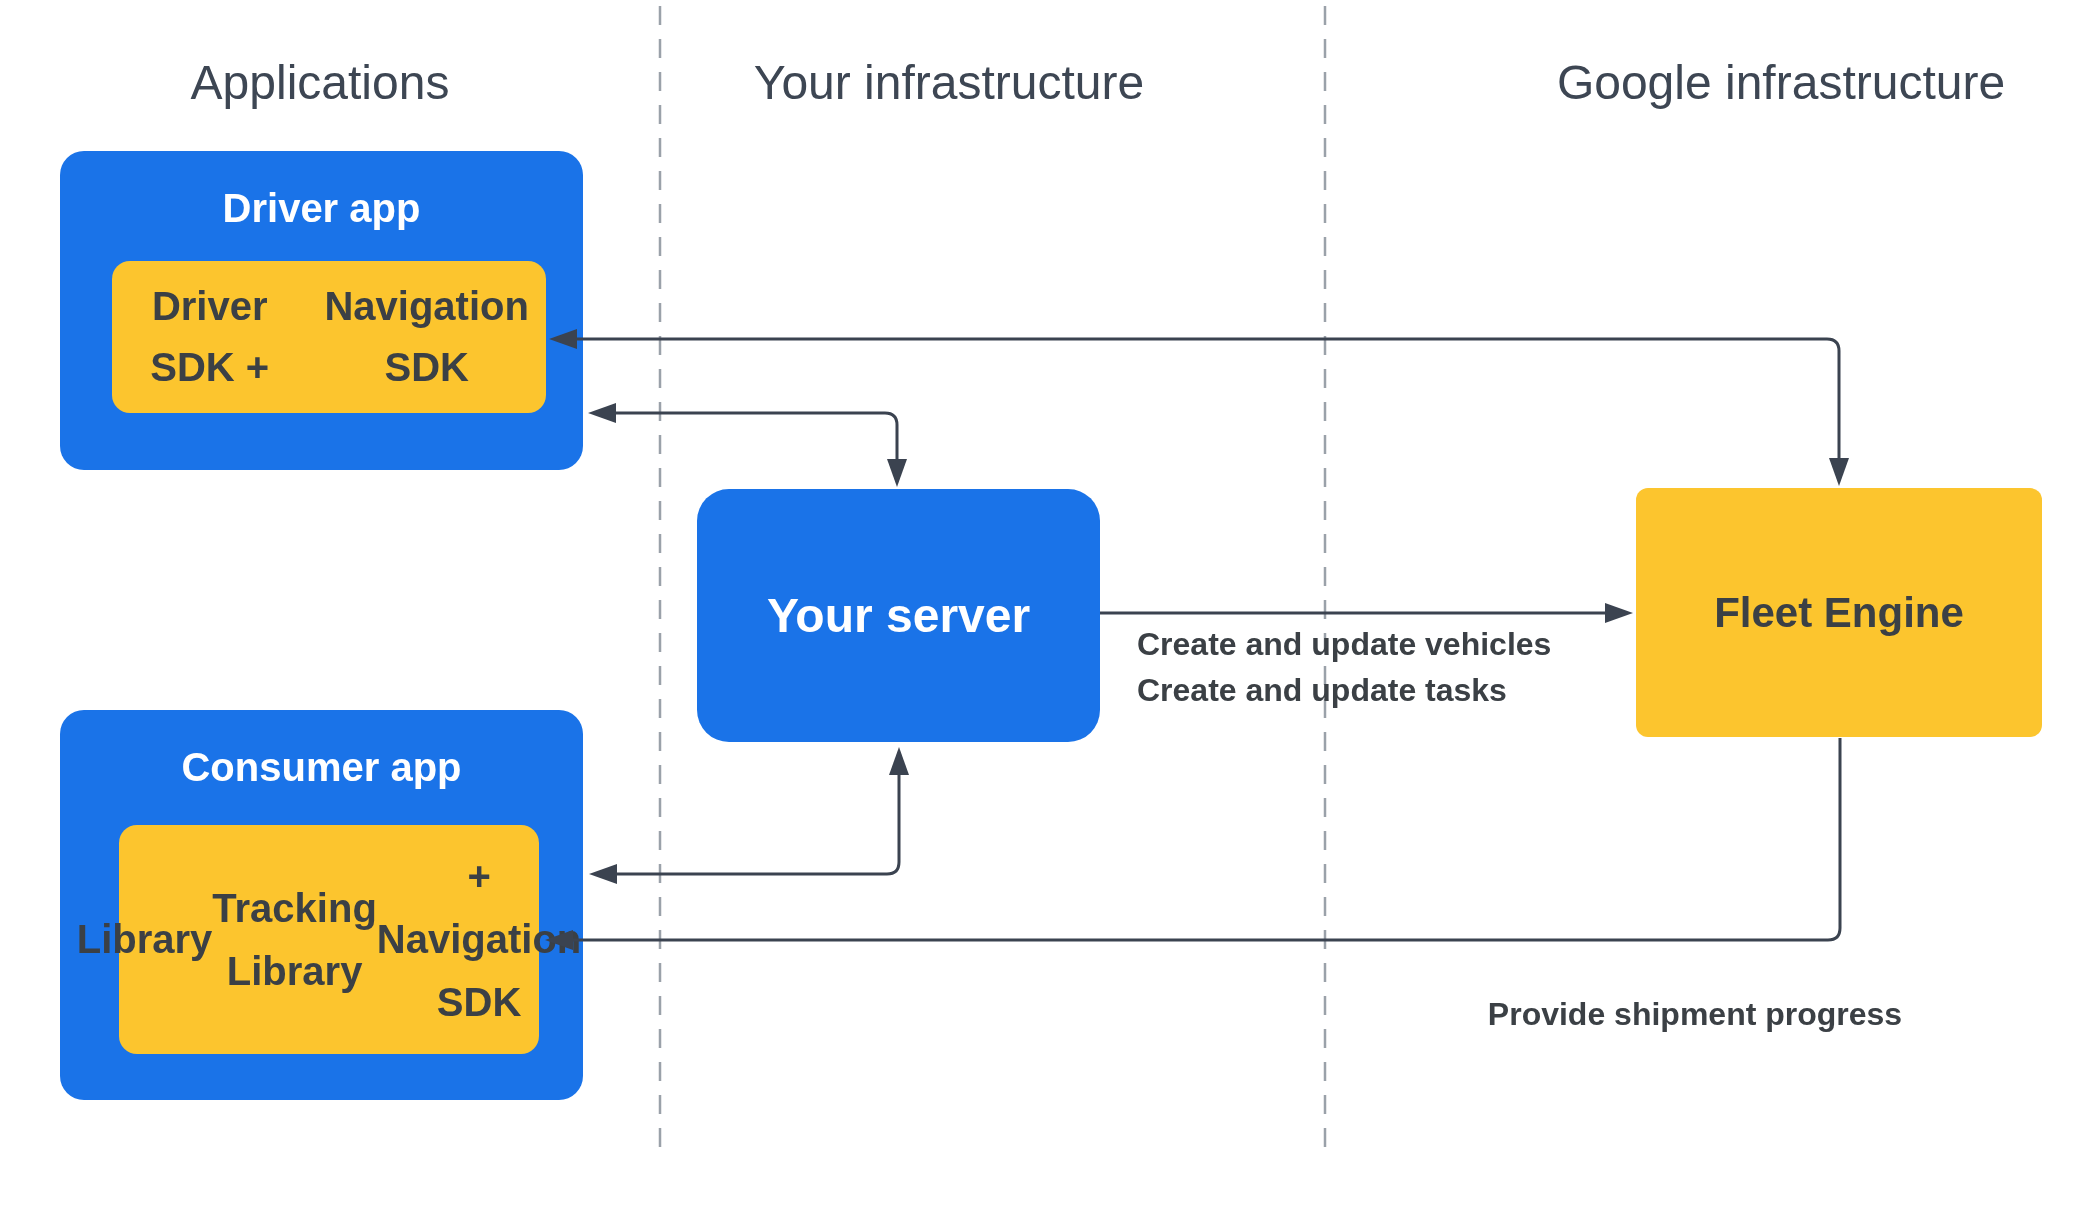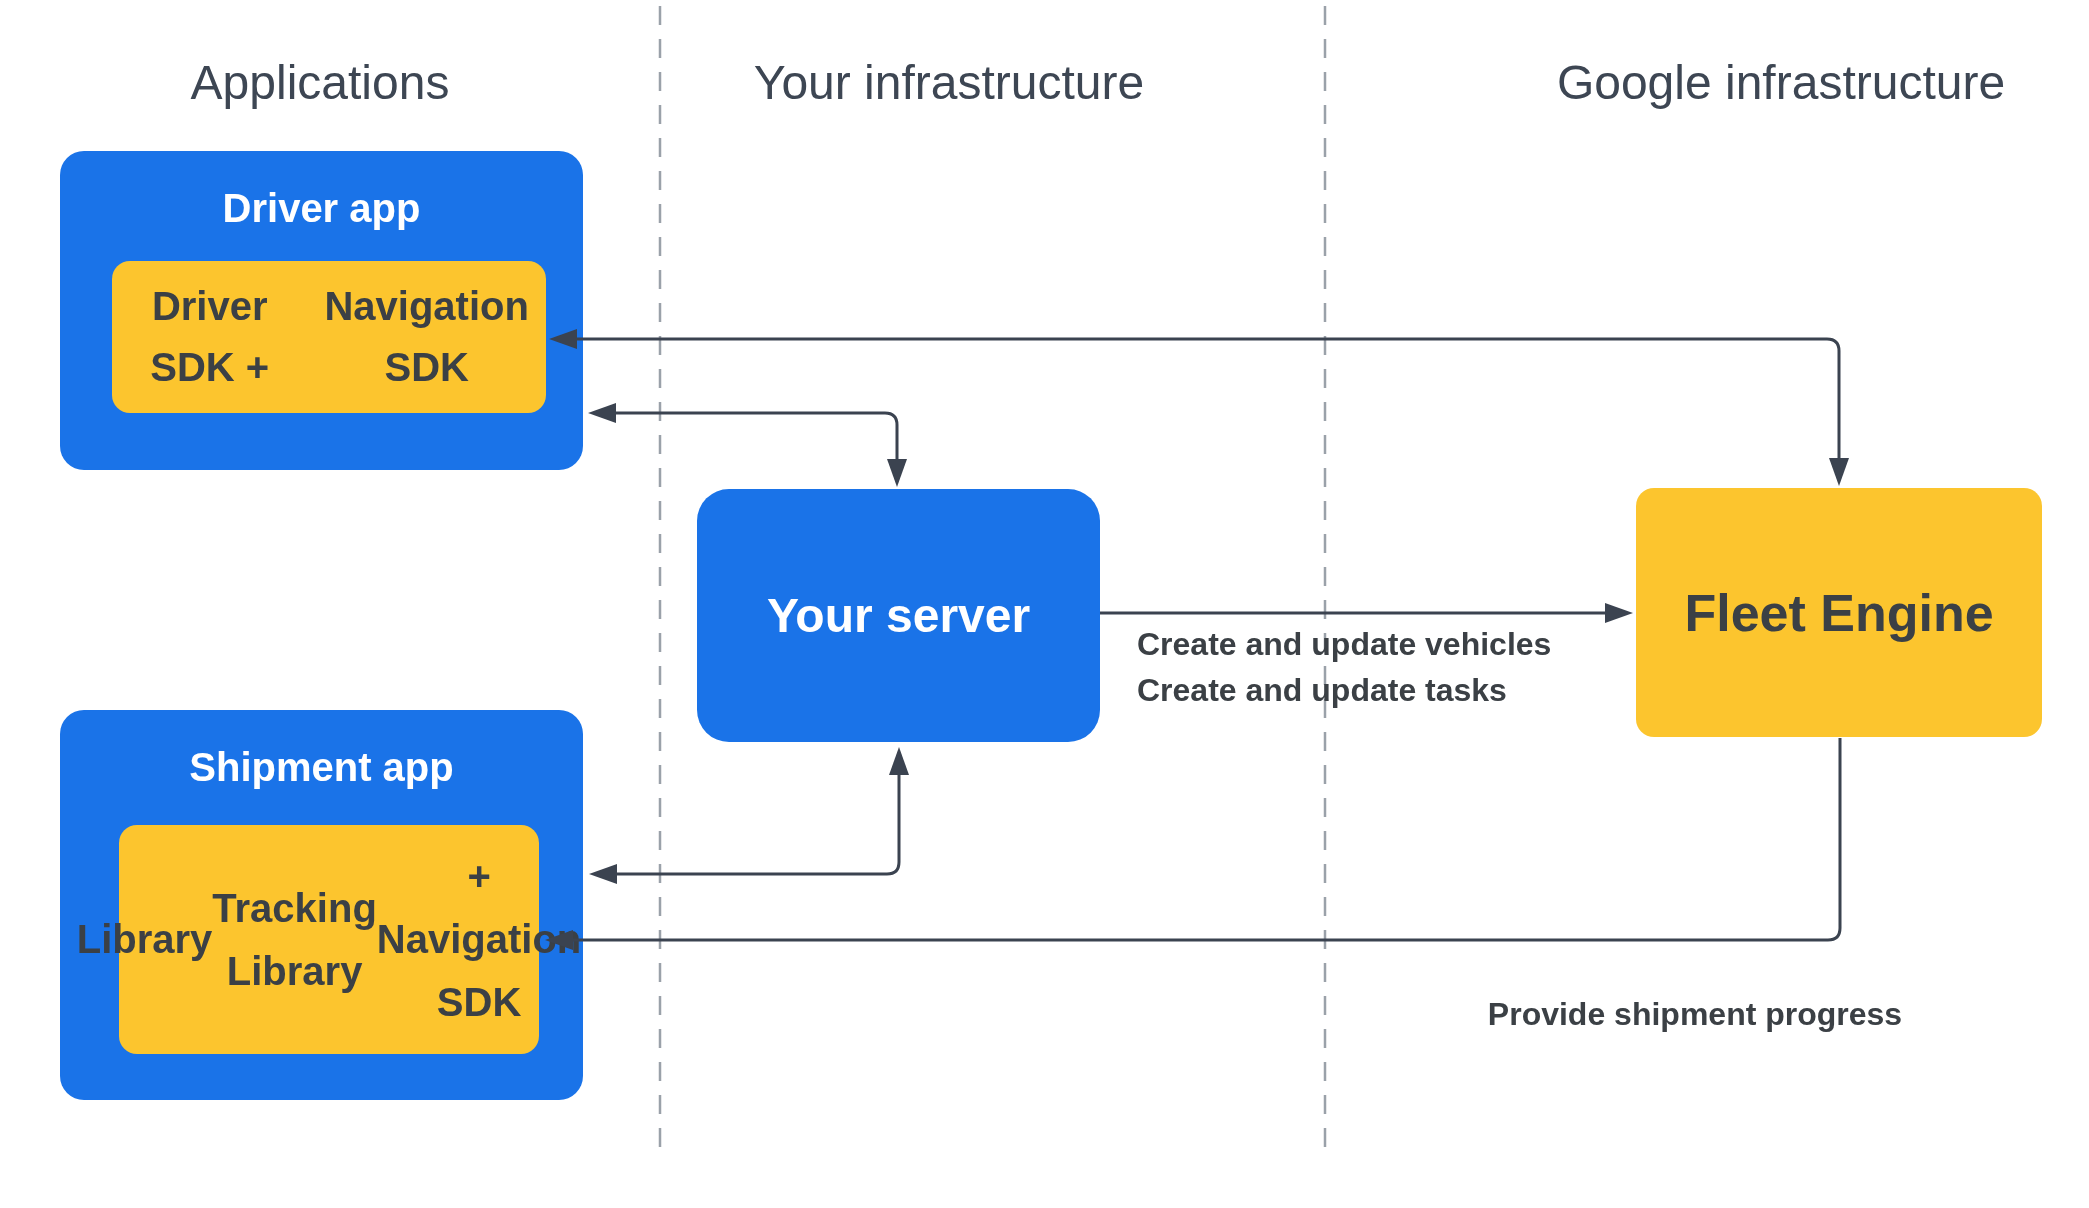--- a/index.html
+++ b/index.html
@@ -30,23 +30,23 @@
   .driver-box{left:60px; top:151px; width:523px; height:319px;}
   .driver-sdk{left:52px; top:110px; width:434px; height:152px;}
   .server-box{
     left:697px; top:489px; width:403px; height:253px;
     background:var(--box-blue); border-radius:32px;
     display:flex; align-items:center; justify-content:center;
     font-size:48px; font-weight:700; color:var(--text-light);
   }
   .fleet-box{
     left:1636px; top:488px; width:406px; height:249px;
-    background:var(--box-yellow); border-radius:18px;
+    background:var(--box-yellow); border-radius:12px;
     display:flex; align-items:center; justify-content:center;
-    font-size:52px; font-weight:700; color:var(--text-dark);
+    font-size:42px; font-weight:700; color:var(--text-dark);
   }
   .consumer-box{left:60px; top:710px; width:523px; height:390px;}
   .consumer-lib{left:59px; top:115px; width:420px; height:229px; line-height:63px;}
   .edge-label{
     position:absolute; font-size:32px; font-weight:700; color:var(--text-dark); white-space:nowrap;
   }
   .lbl-location{left:1735px; top:287px; transform:translate(-50%,-50%);}
   .lbl-create{left:1137px; top:621px; line-height:46px;}
   .lbl-shipment{left:1695px; top:1014px; transform:translate(-50%,-50%);}
   svg.connectors{position:absolute; left:0; top:0; pointer-events:none;}
@@ -73,21 +73,21 @@
 
   <div class="node server-box">
     <span>Your server</span>
   </div>
 
   <div class="node fleet-box">
     <span>Fleet Engine</span>
   </div>
 
   <div class="node blue-app consumer-box">
-    <div class="app-title">Shipment app</div>
+    <div class="app-title">Consumer app</div>
     <div class="inner-yellow consumer-lib">
       <span>Library</span>
       <span>Tracking Library</span>
       <span>+ Navigation SDK</span>
     </div>
   </div>
 
   <svg class="connectors" width="2089" height="1208" viewBox="0 0 2089 1208">
 
     <path class="dashed" d="M660 6 V1160"></path>

